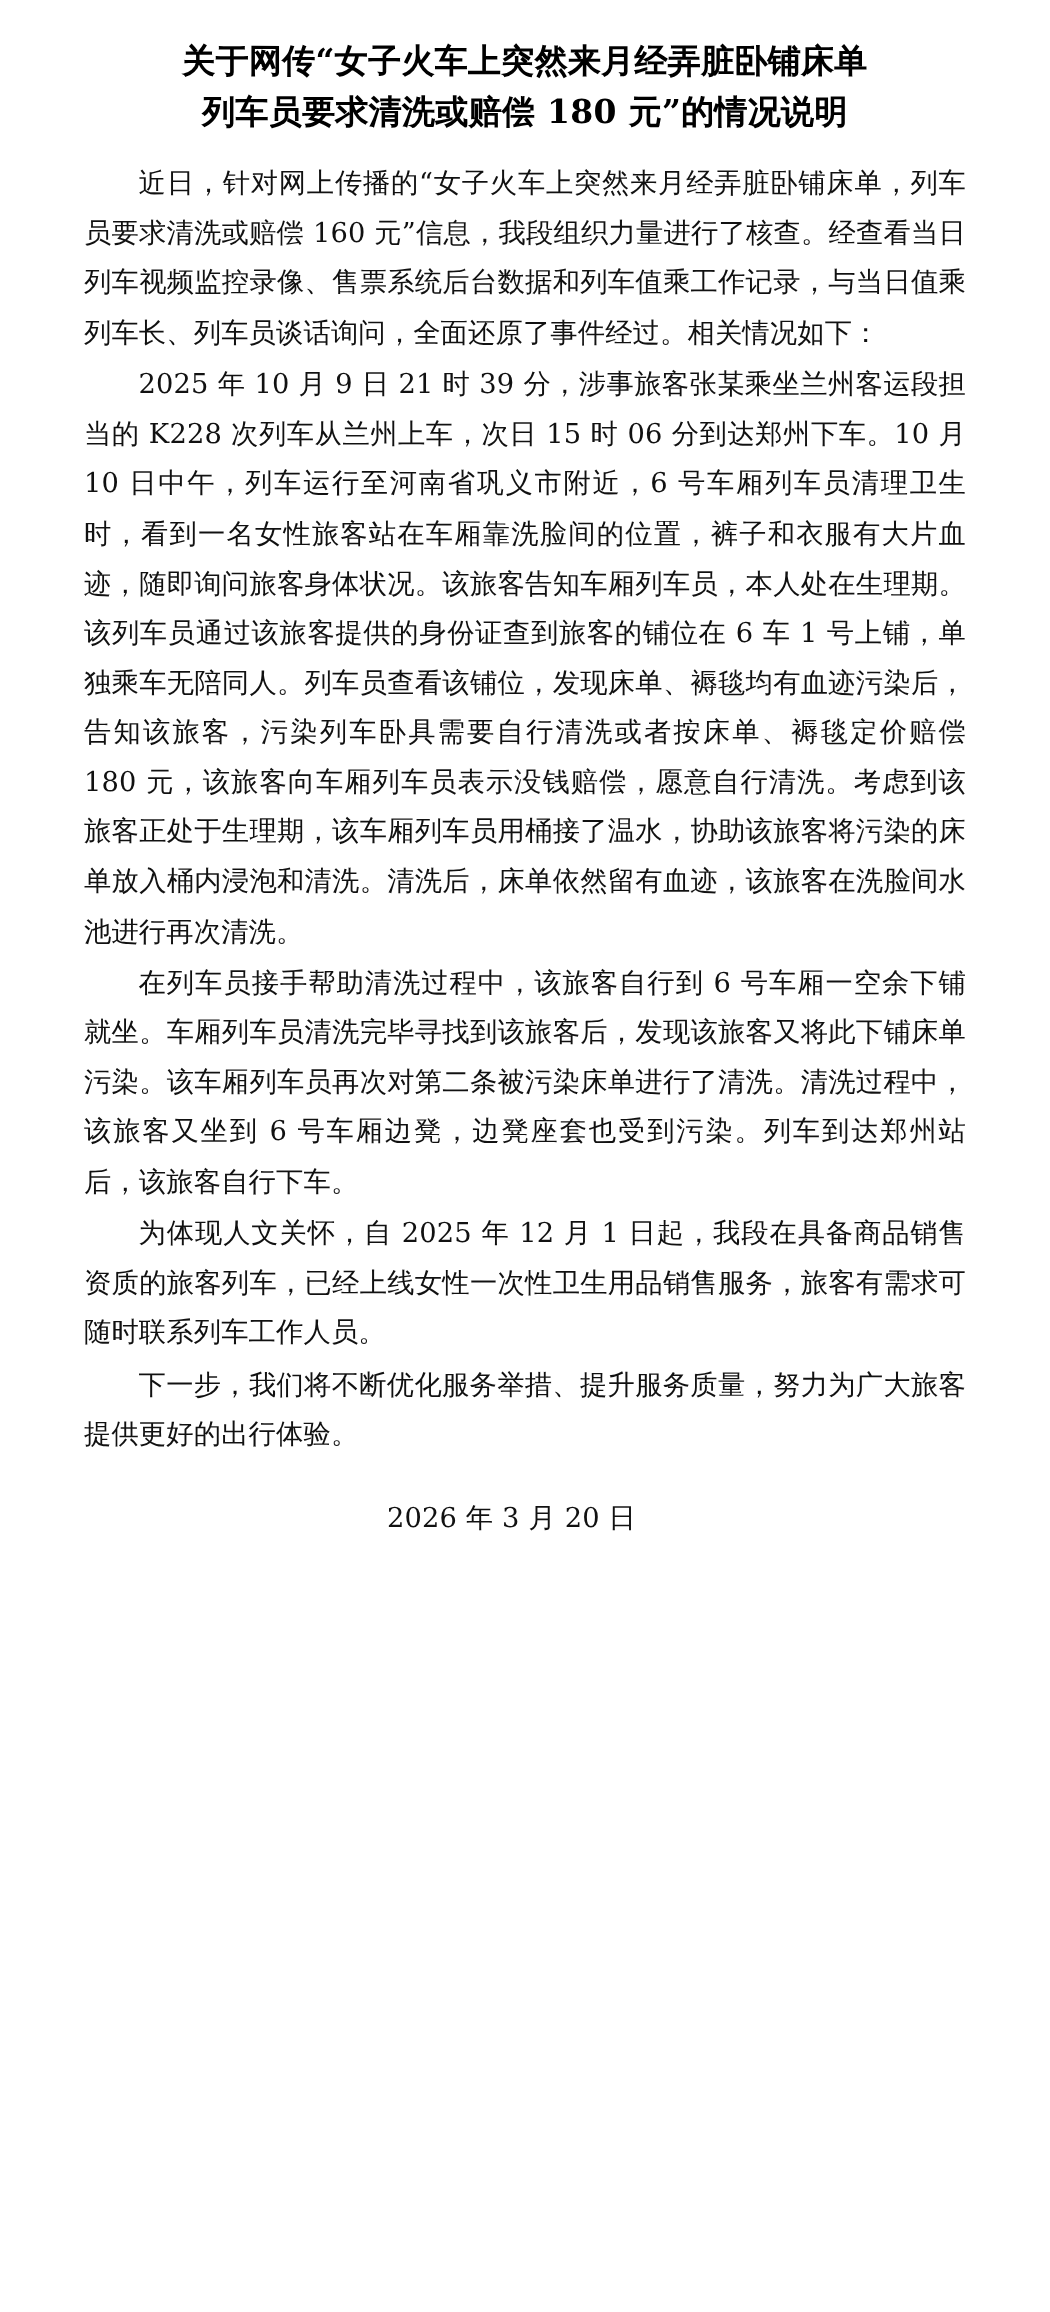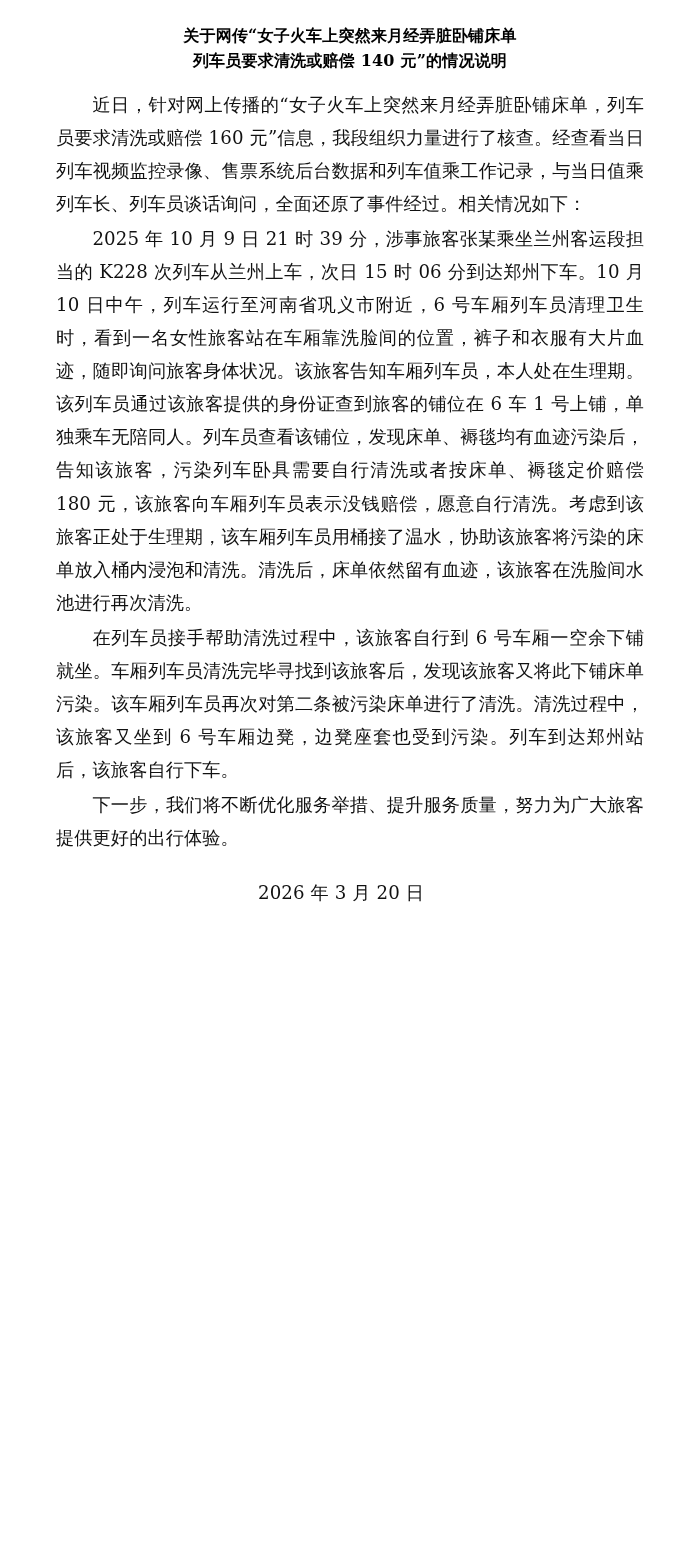--- a/index.html
+++ b/index.html
@@ -17,21 +17,21 @@
   .page {
     width: 700px;
     min-height: 1541px;
     box-sizing: border-box;
     padding: 18px 56px 24px 56px;
     background: #ffffff;
     position: relative;
   }
   .doc-title {
     text-align: center;
-    font-size: 16px;
+    font-size: 22px;
     font-weight: bold;
     line-height: 1.55;
     letter-spacing: 0.2px;
     margin: 6px 0 14px 0;
     color: #000000;
   }
   .doc-title .line {
     display: block;
   }
   .body-text {
@@ -55,25 +55,26 @@
     color: #111111;
   }
 </style>
 </head>
 <body>
 
 <div class="page">
 
   <h1 class="doc-title">
     <span class="line">关于网传“女子火车上突然来月经弄脏卧铺床单</span>
-    <span class="line">列车员要求清洗或赔偿 140 元”的情况说明</span>
+    <span class="line">列车员要求清洗或赔偿 180 元”的情况说明</span>
   </h1>
 
   <div class="body-text">
     <p>近日，针对网上传播的“女子火车上突然来月经弄脏卧铺床单，列车员要求清洗或赔偿 160 元”信息，我段组织力量进行了核查。经查看当日列车视频监控录像、售票系统后台数据和列车值乘工作记录，与当日值乘列车长、列车员谈话询问，全面还原了事件经过。相关情况如下：</p>
     <p>2025 年 10 月 9 日 21 时 39 分，涉事旅客张某乘坐兰州客运段担当的 K228 次列车从兰州上车，次日 15 时 06 分到达郑州下车。10 月 10 日中午，列车运行至河南省巩义市附近，6 号车厢列车员清理卫生时，看到一名女性旅客站在车厢靠洗脸间的位置，裤子和衣服有大片血迹，随即询问旅客身体状况。该旅客告知车厢列车员，本人处在生理期。该列车员通过该旅客提供的身份证查到旅客的铺位在 6 车 1 号上铺，单独乘车无陪同人。列车员查看该铺位，发现床单、褥毯均有血迹污染后，告知该旅客，污染列车卧具需要自行清洗或者按床单、褥毯定价赔偿 180 元，该旅客向车厢列车员表示没钱赔偿，愿意自行清洗。考虑到该旅客正处于生理期，该车厢列车员用桶接了温水，协助该旅客将污染的床单放入桶内浸泡和清洗。清洗后，床单依然留有血迹，该旅客在洗脸间水池进行再次清洗。</p>
     <p>在列车员接手帮助清洗过程中，该旅客自行到 6 号车厢一空余下铺就坐。车厢列车员清洗完毕寻找到该旅客后，发现该旅客又将此下铺床单污染。该车厢列车员再次对第二条被污染床单进行了清洗。清洗过程中，该旅客又坐到 6 号车厢边凳，边凳座套也受到污染。列车到达郑州站后，该旅客自行下车。</p>
+    <p>为体现人文关怀，自 2025 年 12 月 1 日起，我段在具备商品销售资质的旅客列车，已经上线女性一次性卫生用品销售服务，旅客有需求可随时联系列车工作人员。</p>
     <p>下一步，我们将不断优化服务举措、提升服务质量，努力为广大旅客提供更好的出行体验。</p>
   </div>
 
   <div class="date-line">2026 年 3 月 20 日</div>
 
 </div>
 
 </body></html>

